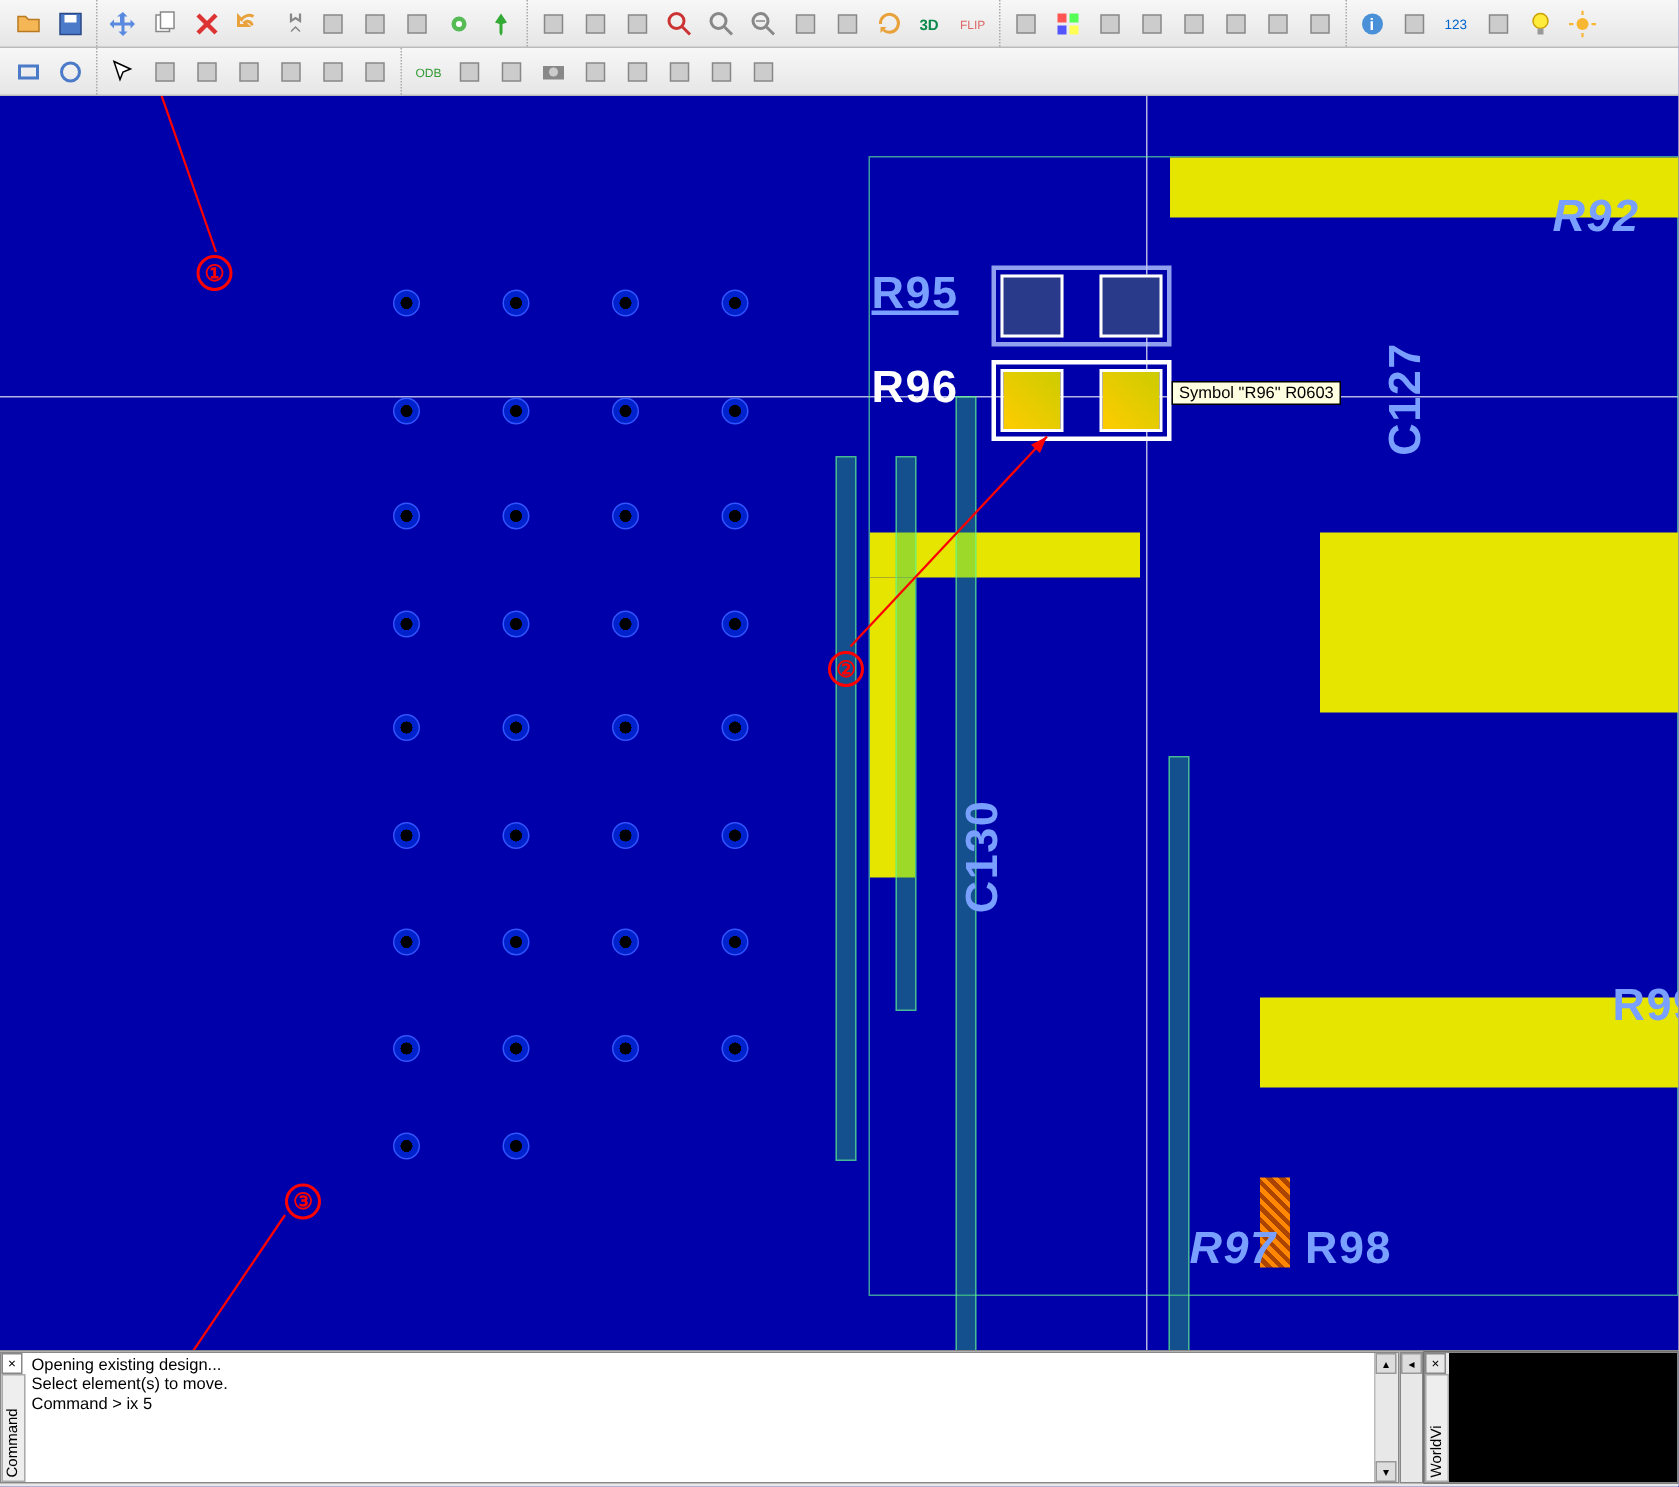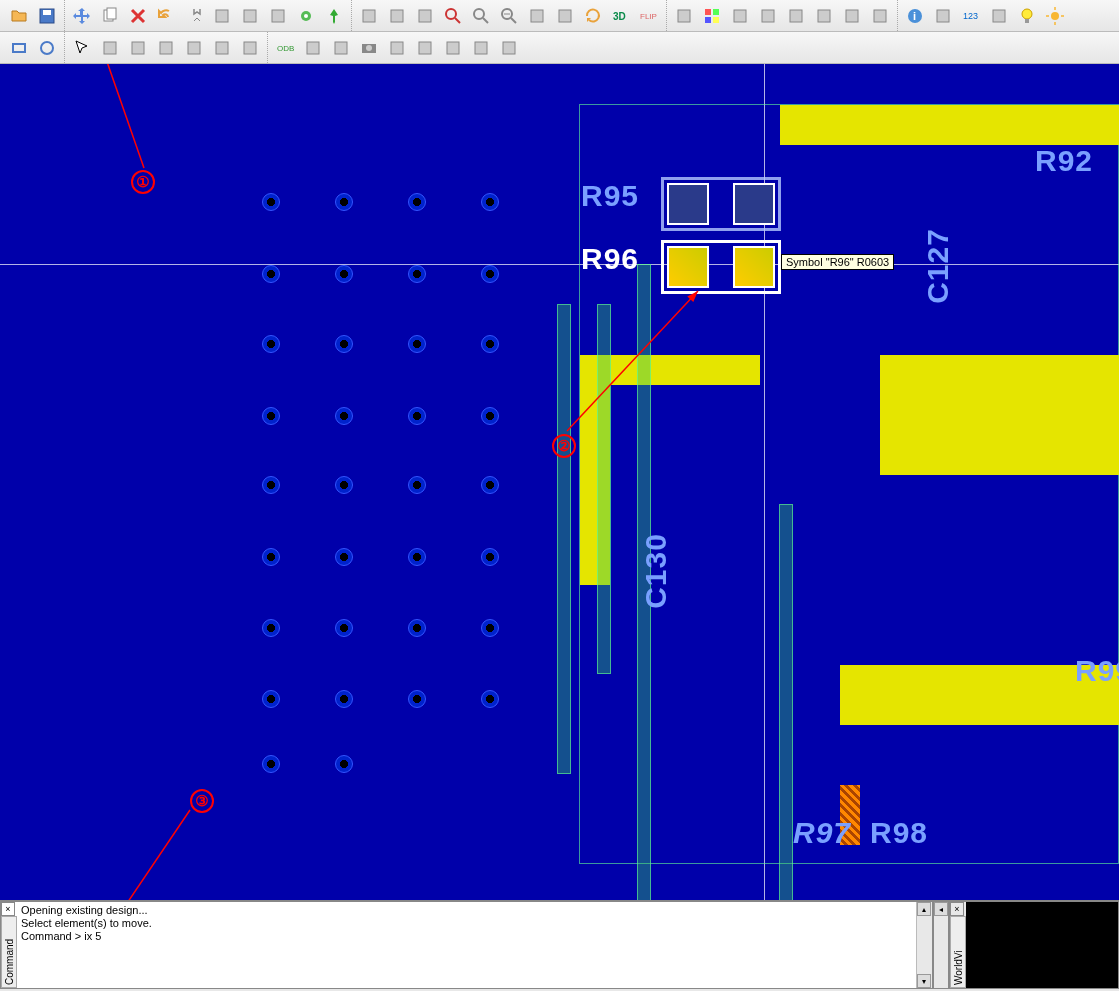--- a/index.html
+++ b/index.html
@@ -422,23 +422,23 @@
     <div class="via" style="left: 481px; top: 343px;"></div>
     <div class="via" style="left: 481px; top: 412px;"></div>
     <div class="via" style="left: 481px; top: 484px;"></div>
     <div class="via" style="left: 481px; top: 555px;"></div>
     <div class="via" style="left: 262px; top: 626px;"></div>
     <div class="via" style="left: 335px; top: 626px;"></div>
     <div class="via" style="left: 408px; top: 626px;"></div>
     <div class="via" style="left: 481px; top: 626px;"></div>
     <div class="via" style="left: 262px; top: 691px;"></div>
     <div class="via" style="left: 335px; top: 691px;"></div>
-    <div class="ref-label " style="left: 581px; top: 115px;">R95</div>
+    <div class="ref-label " style="left: 581px; top: 115px; text-decoration: underline;">R95</div>
     <div class="ref-label white" style="left: 581px; top: 178px;">R96</div>
-    <div class="ref-label " style="left: 1035px; top: 80px;">R92</div>
+    <div class="ref-label " style="left: 1035px; top: 64px; font-style: italic;">R92</div>
     <div class="ref-label " style="left: 900px; top: 185px; transform: rotate(-90deg);">C127</div>
     <div class="ref-label " style="left: 618px; top: 490px; transform: rotate(-90deg);">C130</div>
     <div class="ref-label " style="left: 793px; top: 752px; font-style: italic;">R97</div>
     <div class="ref-label " style="left: 870px; top: 752px;">R98</div>
     <div class="ref-label " style="left: 1075px; top: 590px;">R99</div>
     <div class="annot-circle" style="left: 131px; top: 106px;">①</div>
     <div class="annot-circle" style="left: 552px; top: 370px;">②</div>
     <div class="annot-circle" style="left: 190px; top: 725px;">③</div>
   </div>
 

